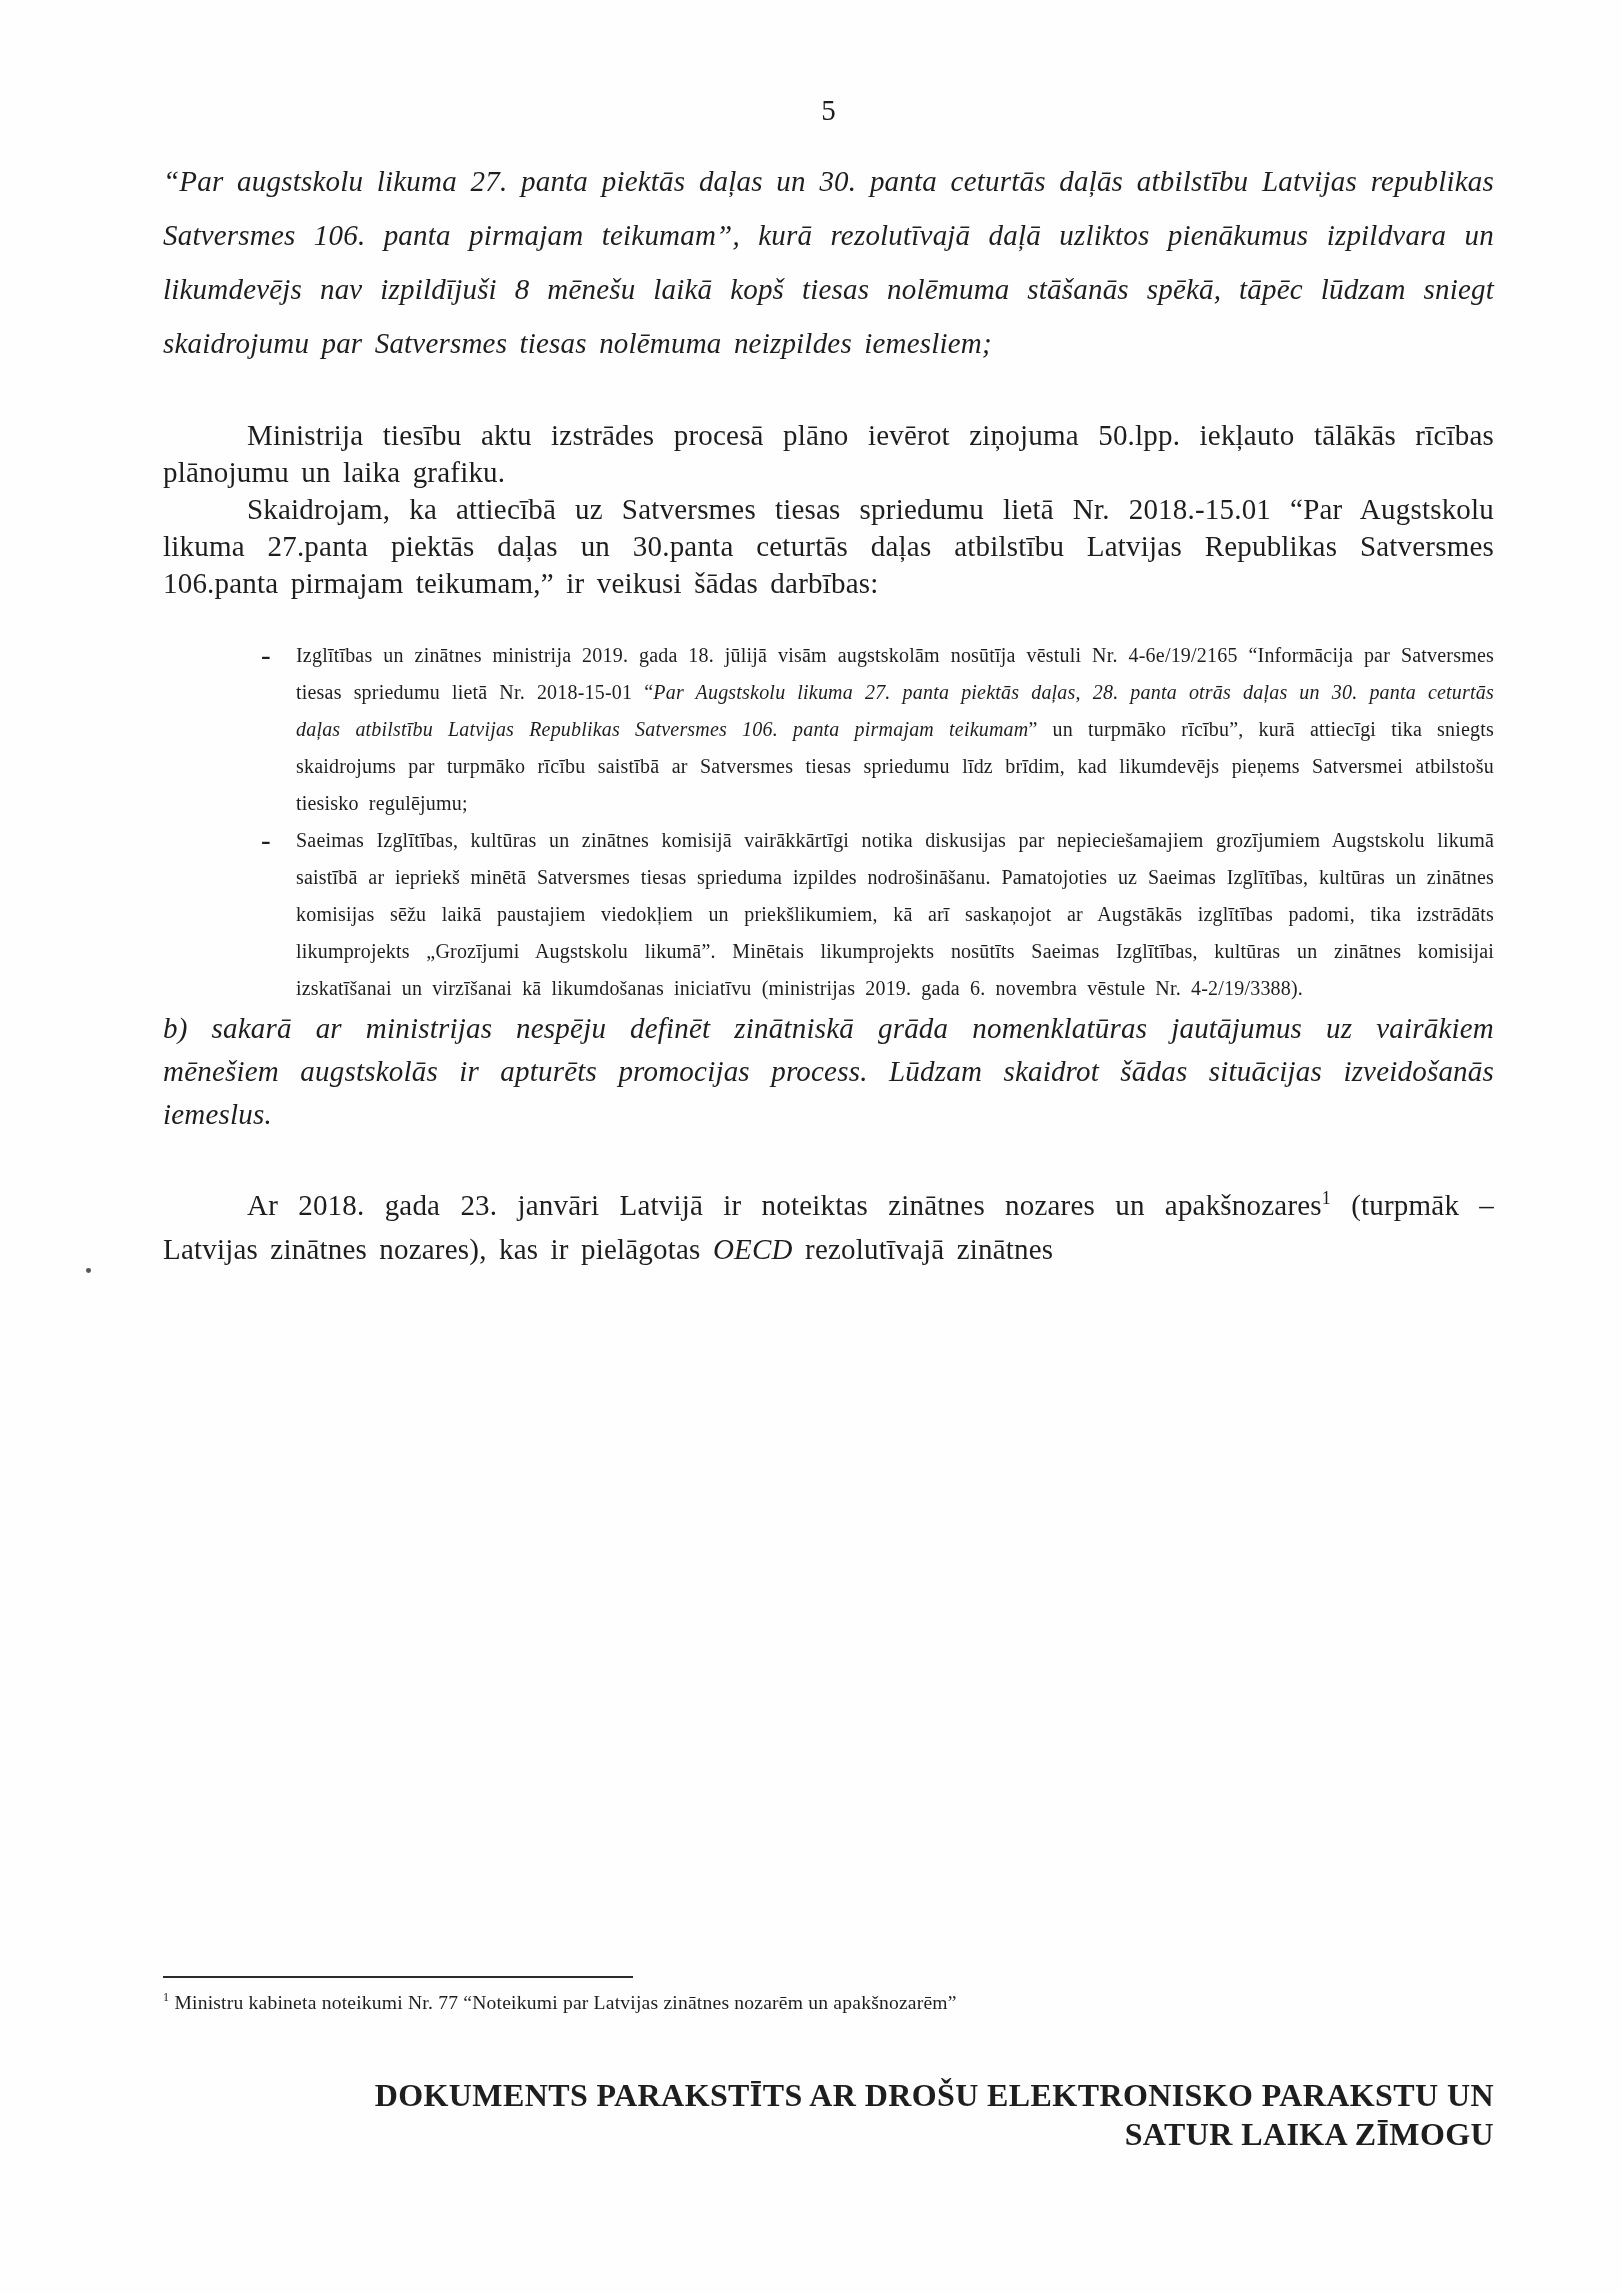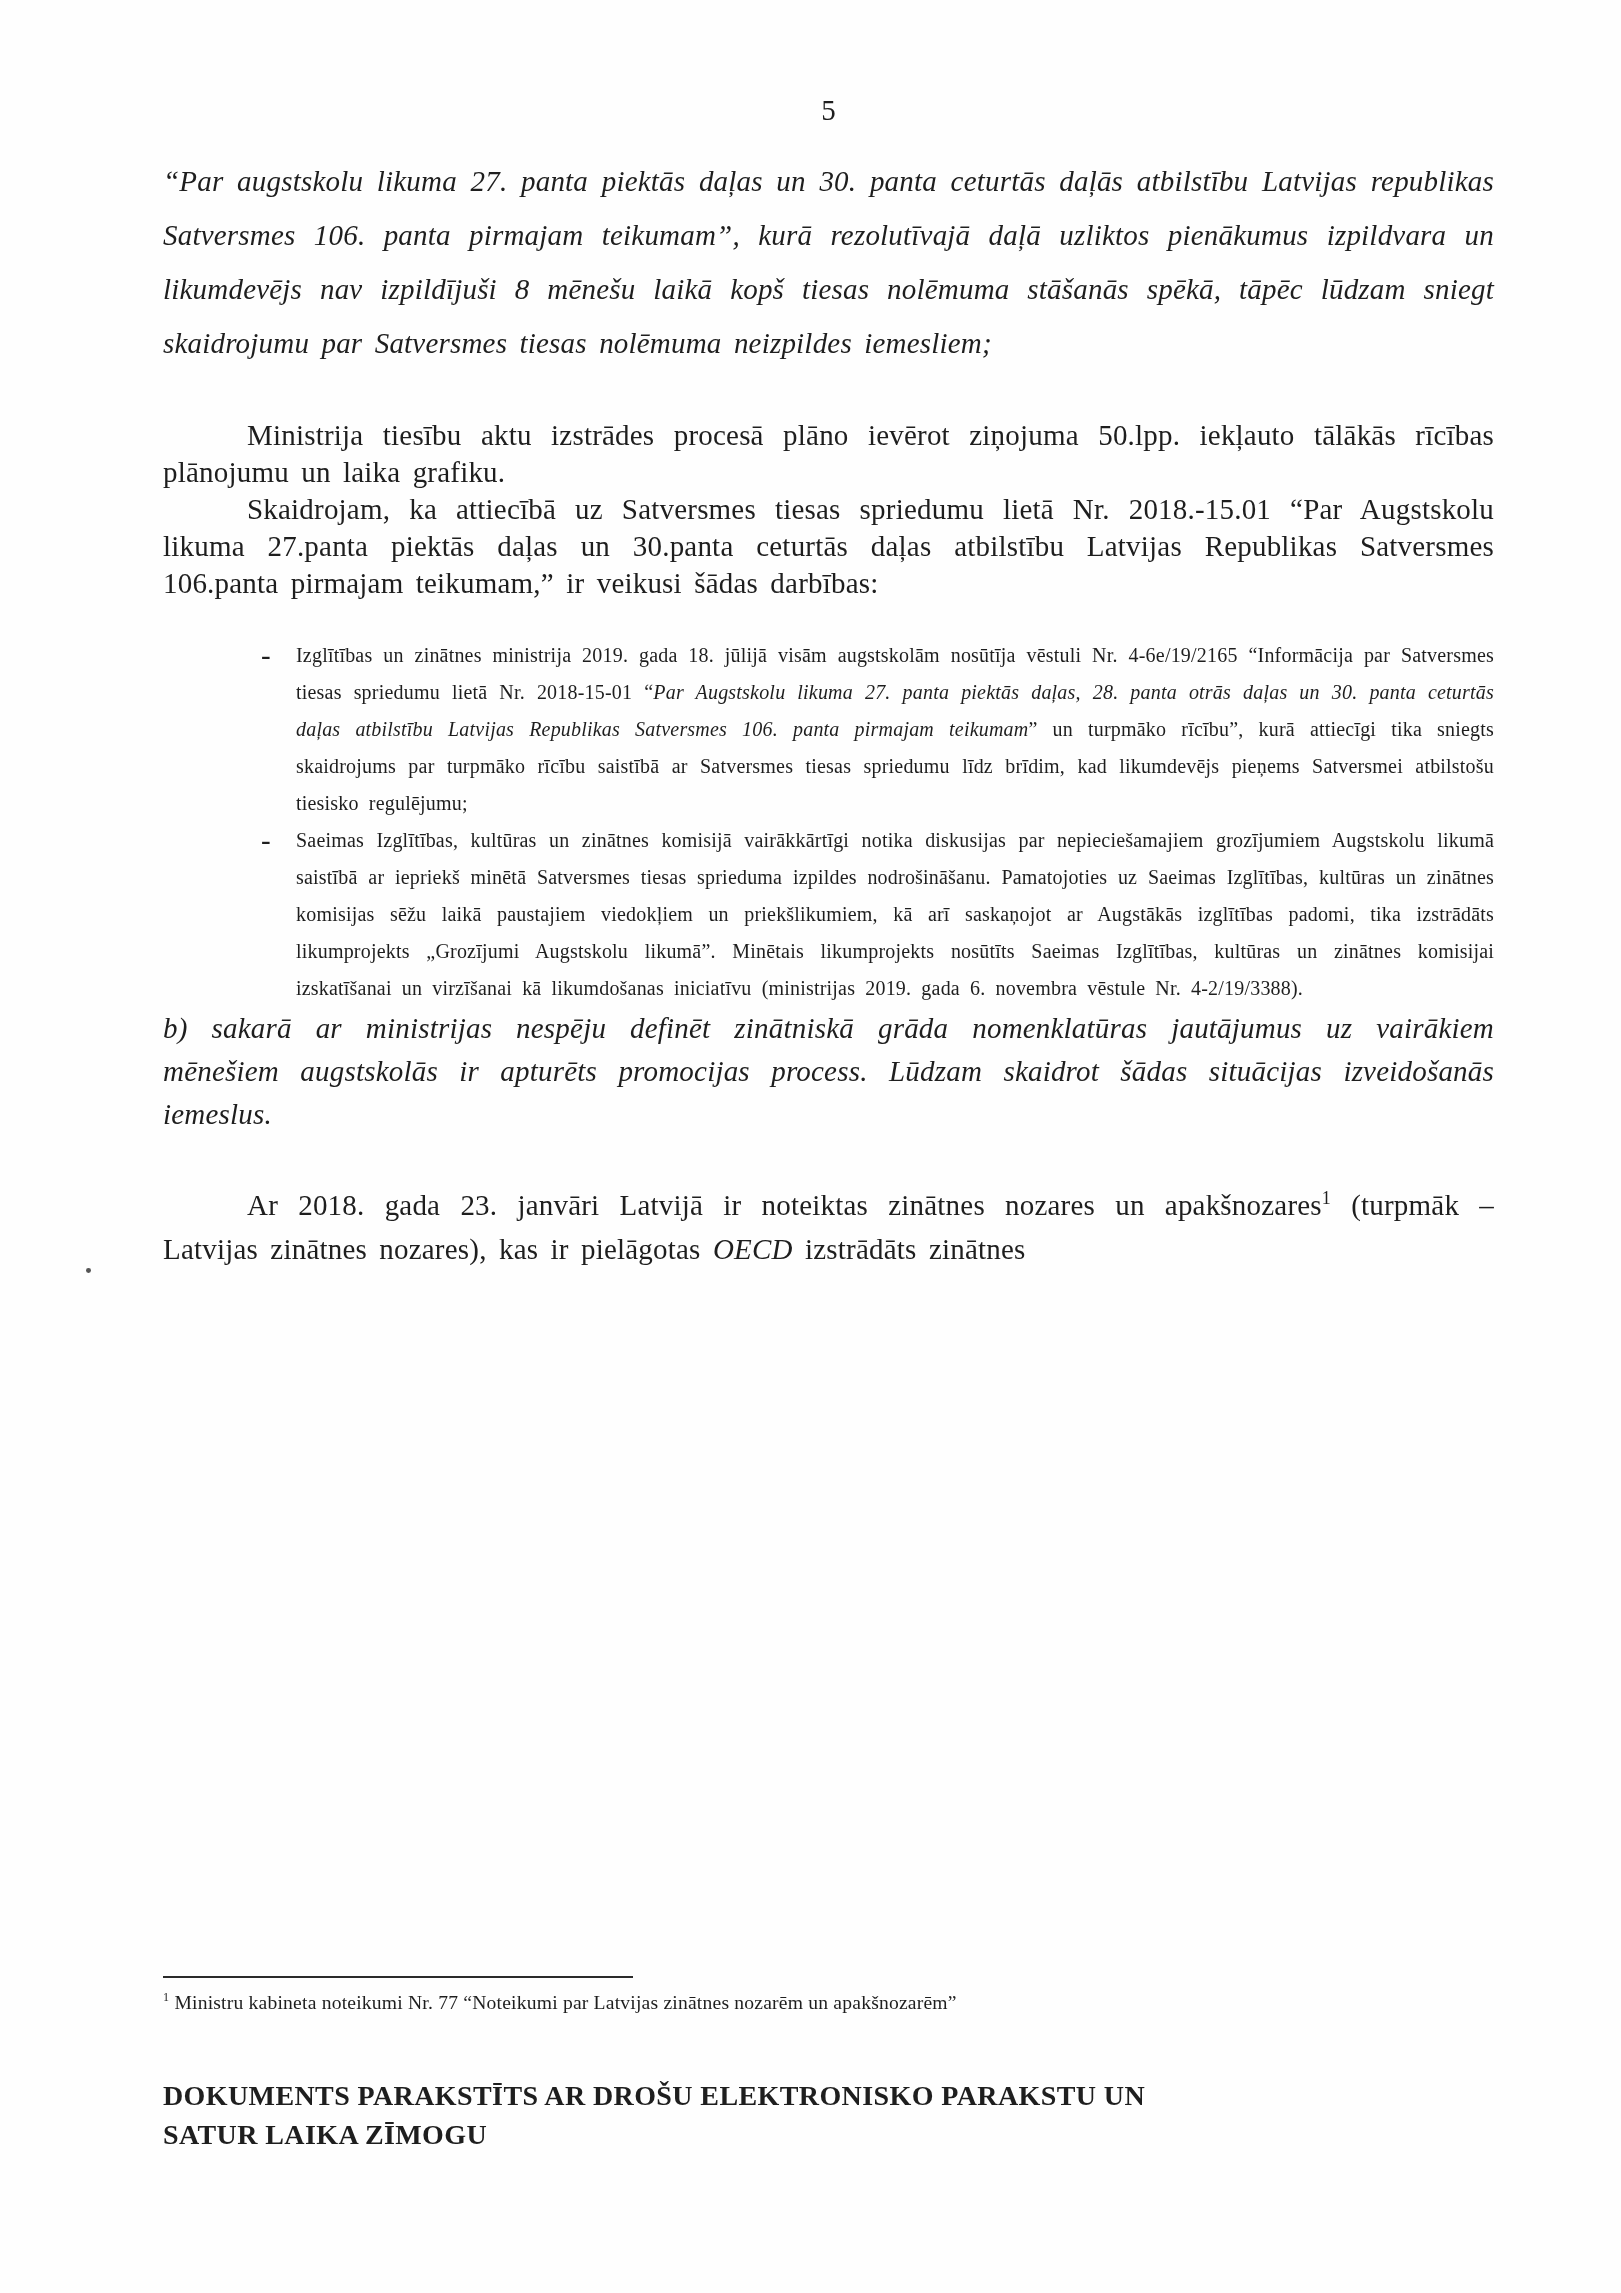--- a/index.html
+++ b/index.html
@@ -43,23 +43,23 @@
   .last { margin-top: 47px; line-height: 44px; }
   sup { font-size: 0.62em; line-height: 0; vertical-align: super; }
   .footnote-area { position: absolute; left: 163px; top: 1976px; width: 1331px; }
   .fn-rule { width: 470px; border-top: 2px solid #2a2a2a; margin-bottom: 11.8px; }
   .fn-text { margin: 0; font-size: 19.6px; line-height: 25.5px; letter-spacing: 0.2px; }
   .footer {
     position: absolute;
     left: 163px;
     top: 2076px;
     width: 1331px;
-    text-align: left;
+    text-align: right;
     font-weight: bold;
-    font-size: 28px;
+    font-size: 32px;
     line-height: 39px;
     letter-spacing: 0.4px;
   }
   .speck {
     position: absolute;
     left: 86px;
     top: 1268px;
     width: 4.9px;
     height: 4.9px;
     border-radius: 50%;
@@ -91,21 +91,21 @@
       <div class="bullet">
         <span class="dash">-</span>
         <div class="btext">Saeimas Izglītības, kultūras un zinātnes komisijā vairākkārtīgi notika diskusijas par nepieciešamajiem grozījumiem Augstskolu likumā saistībā ar iepriekš minētā Satversmes tiesas sprieduma izpildes nodrošināšanu. Pamatojoties uz Saeimas Izglītības, kultūras un zinātnes komisijas sēžu laikā paustajiem viedokļiem un priekšlikumiem, kā arī saskaņojot ar Augstākās izglītības padomi, tika izstrādāts likumprojekts „Grozījumi Augstskolu likumā”. Minētais likumprojekts nosūtīts Saeimas Izglītības, kultūras un zinātnes komisijai izskatīšanai un virzīšanai kā likumdošanas iniciatīvu (ministrijas 2019. gada 6. novembra vēstule Nr. 4-2/19/3388).</div>
       </div>
 
     </div>
 
 
     <p class="para italic bpara">b) sakarā ar ministrijas nespēju definēt zinātniskā grāda nomenklatūras jautājumus uz vairākiem mēnešiem augstskolās ir apturēts promocijas process. Lūdzam skaidrot šādas situācijas izveidošanās iemeslus.</p>
 
-    <p class="para indent last"><span>Ar 2018. gada 23. janvāri Latvijā ir noteiktas zinātnes nozares un apakšnozares</span><sup>1</sup><span> (turpmāk – Latvijas zinātnes nozares), kas ir pielāgotas </span><span class="italic">OECD</span><span> izstrādāts zinātnes</span></p>
+    <p class="para indent last"><span>Ar 2018. gada 23. janvāri Latvijā ir noteiktas zinātnes nozares un apakšnozares</span><sup>1</sup><span> (turpmāk – Latvijas zinātnes nozares), kas ir pielāgotas </span><span class="italic">OECD</span><span> rezolutīvajā zinātnes</span></p>
 
   </div>
 
   <div class="footnote-area">
     <div class="fn-rule"></div>
     <p class="fn-text"><sup>1</sup><span> Ministru kabineta noteikumi Nr. 77 “Noteikumi par Latvijas zinātnes nozarēm un apakšnozarēm”</span></p>
   </div>
 
   <div class="footer">
     <div>DOKUMENTS PARAKSTĪTS AR DROŠU ELEKTRONISKO PARAKSTU UN</div>

